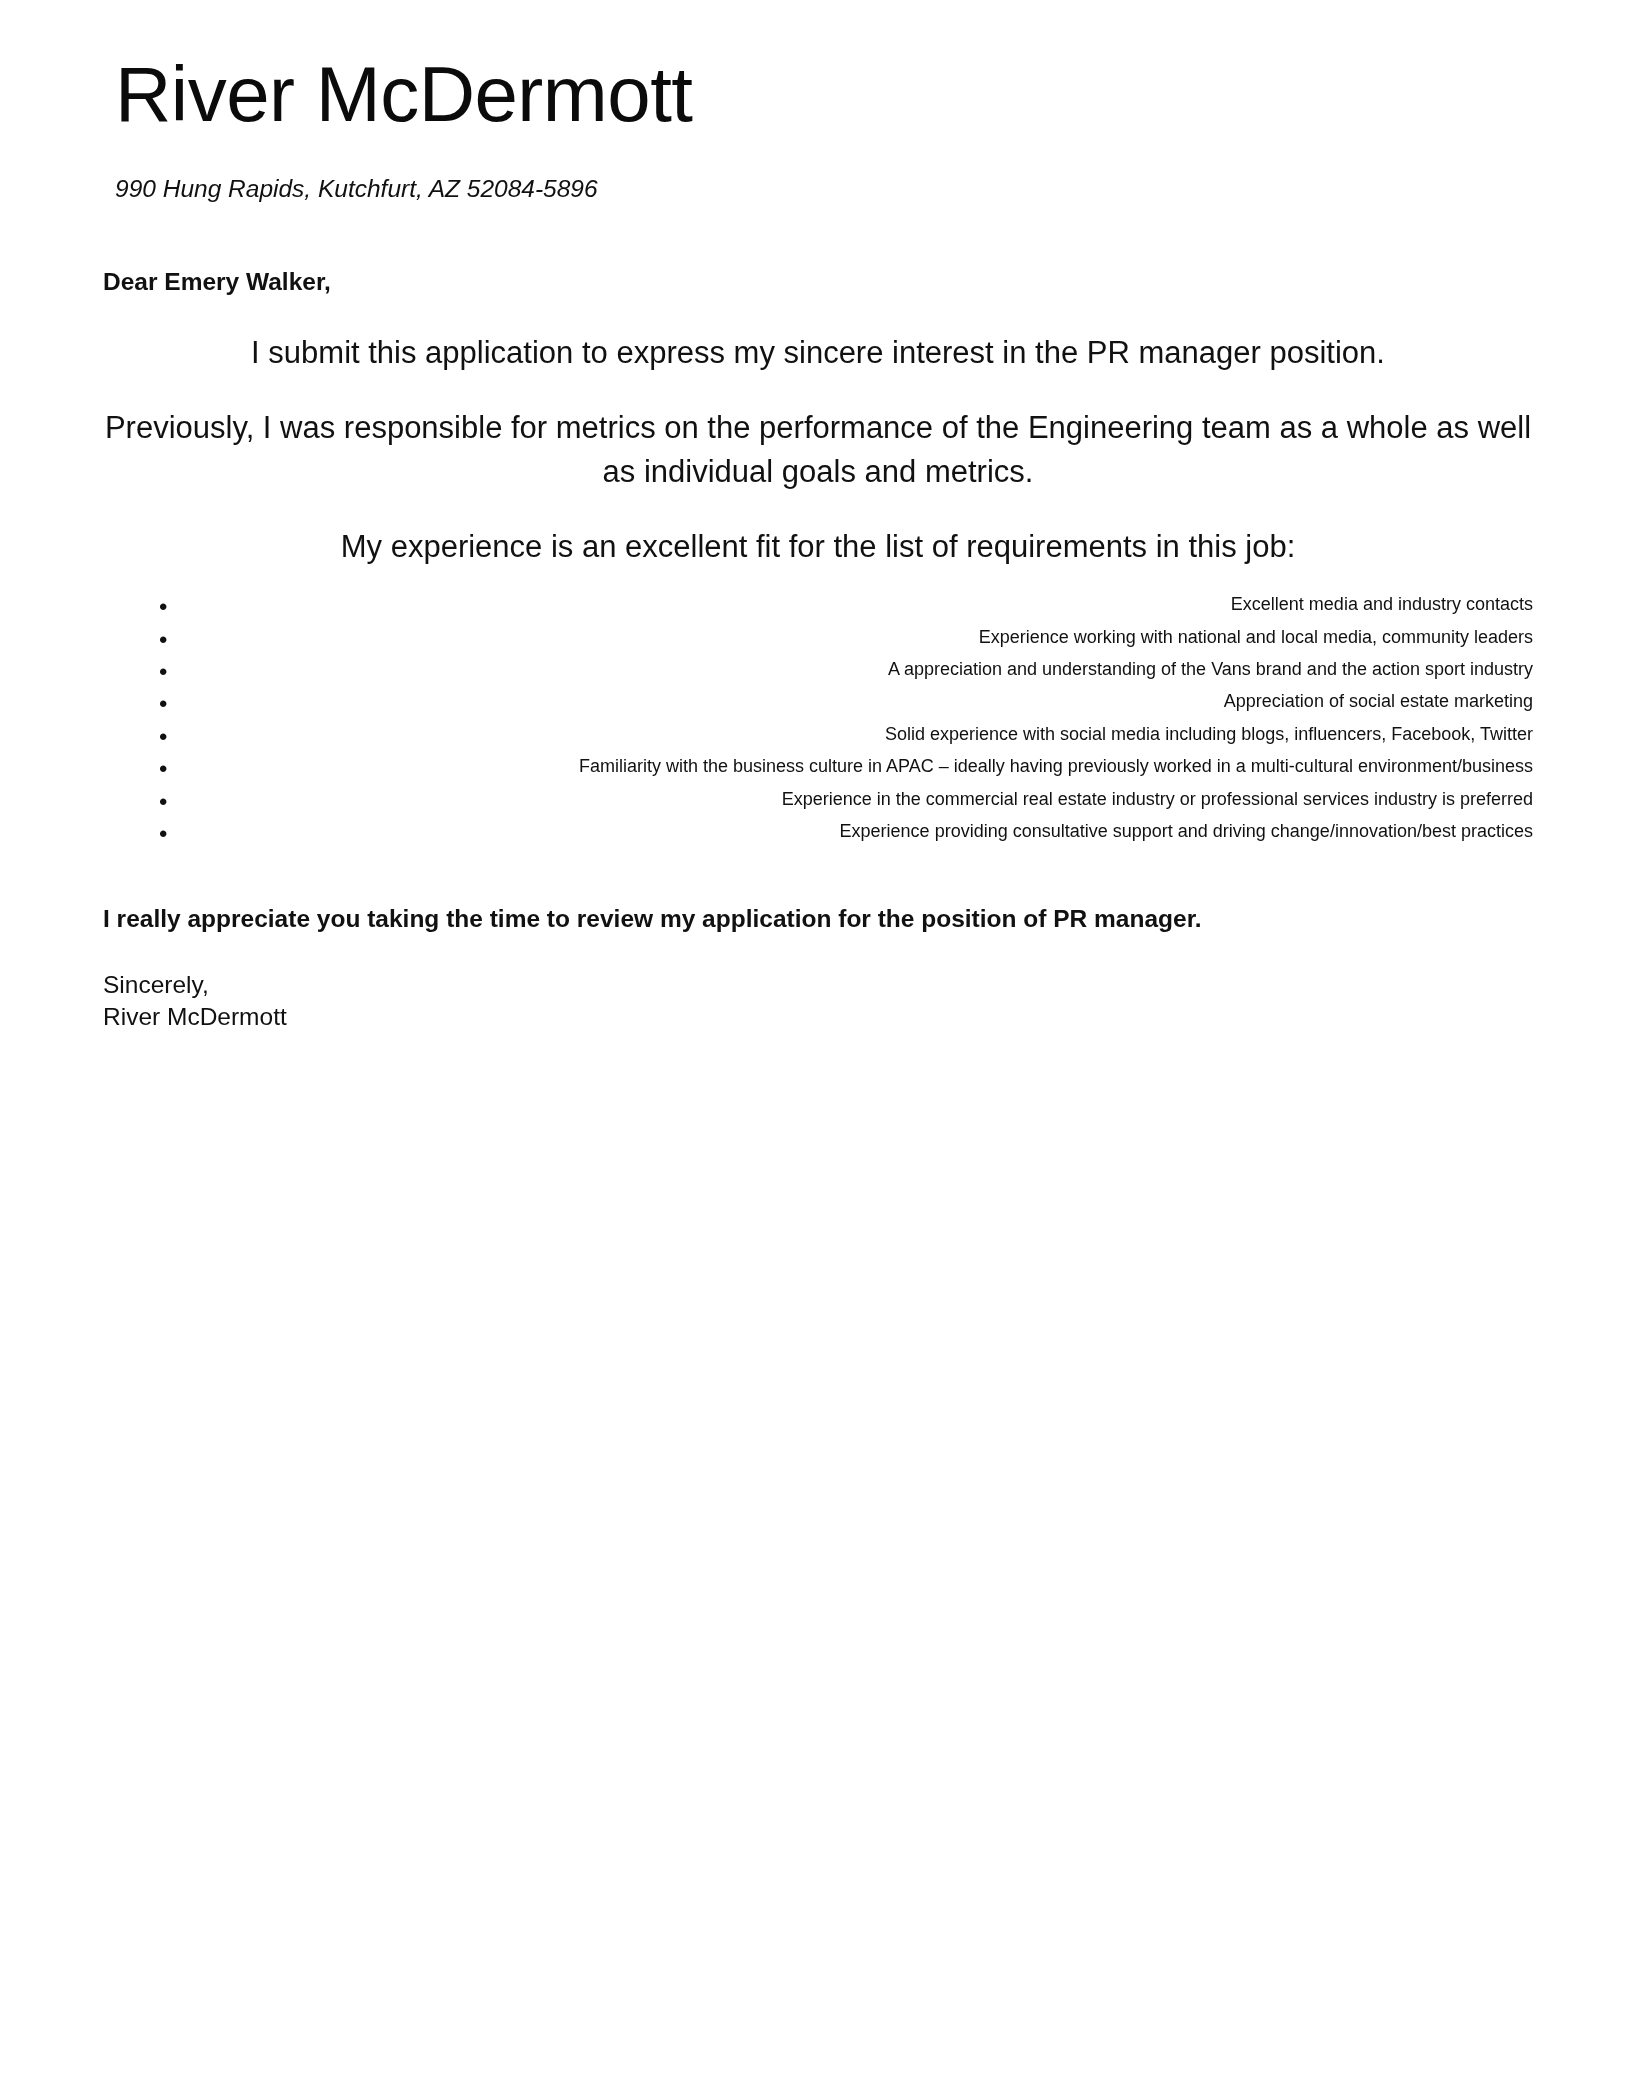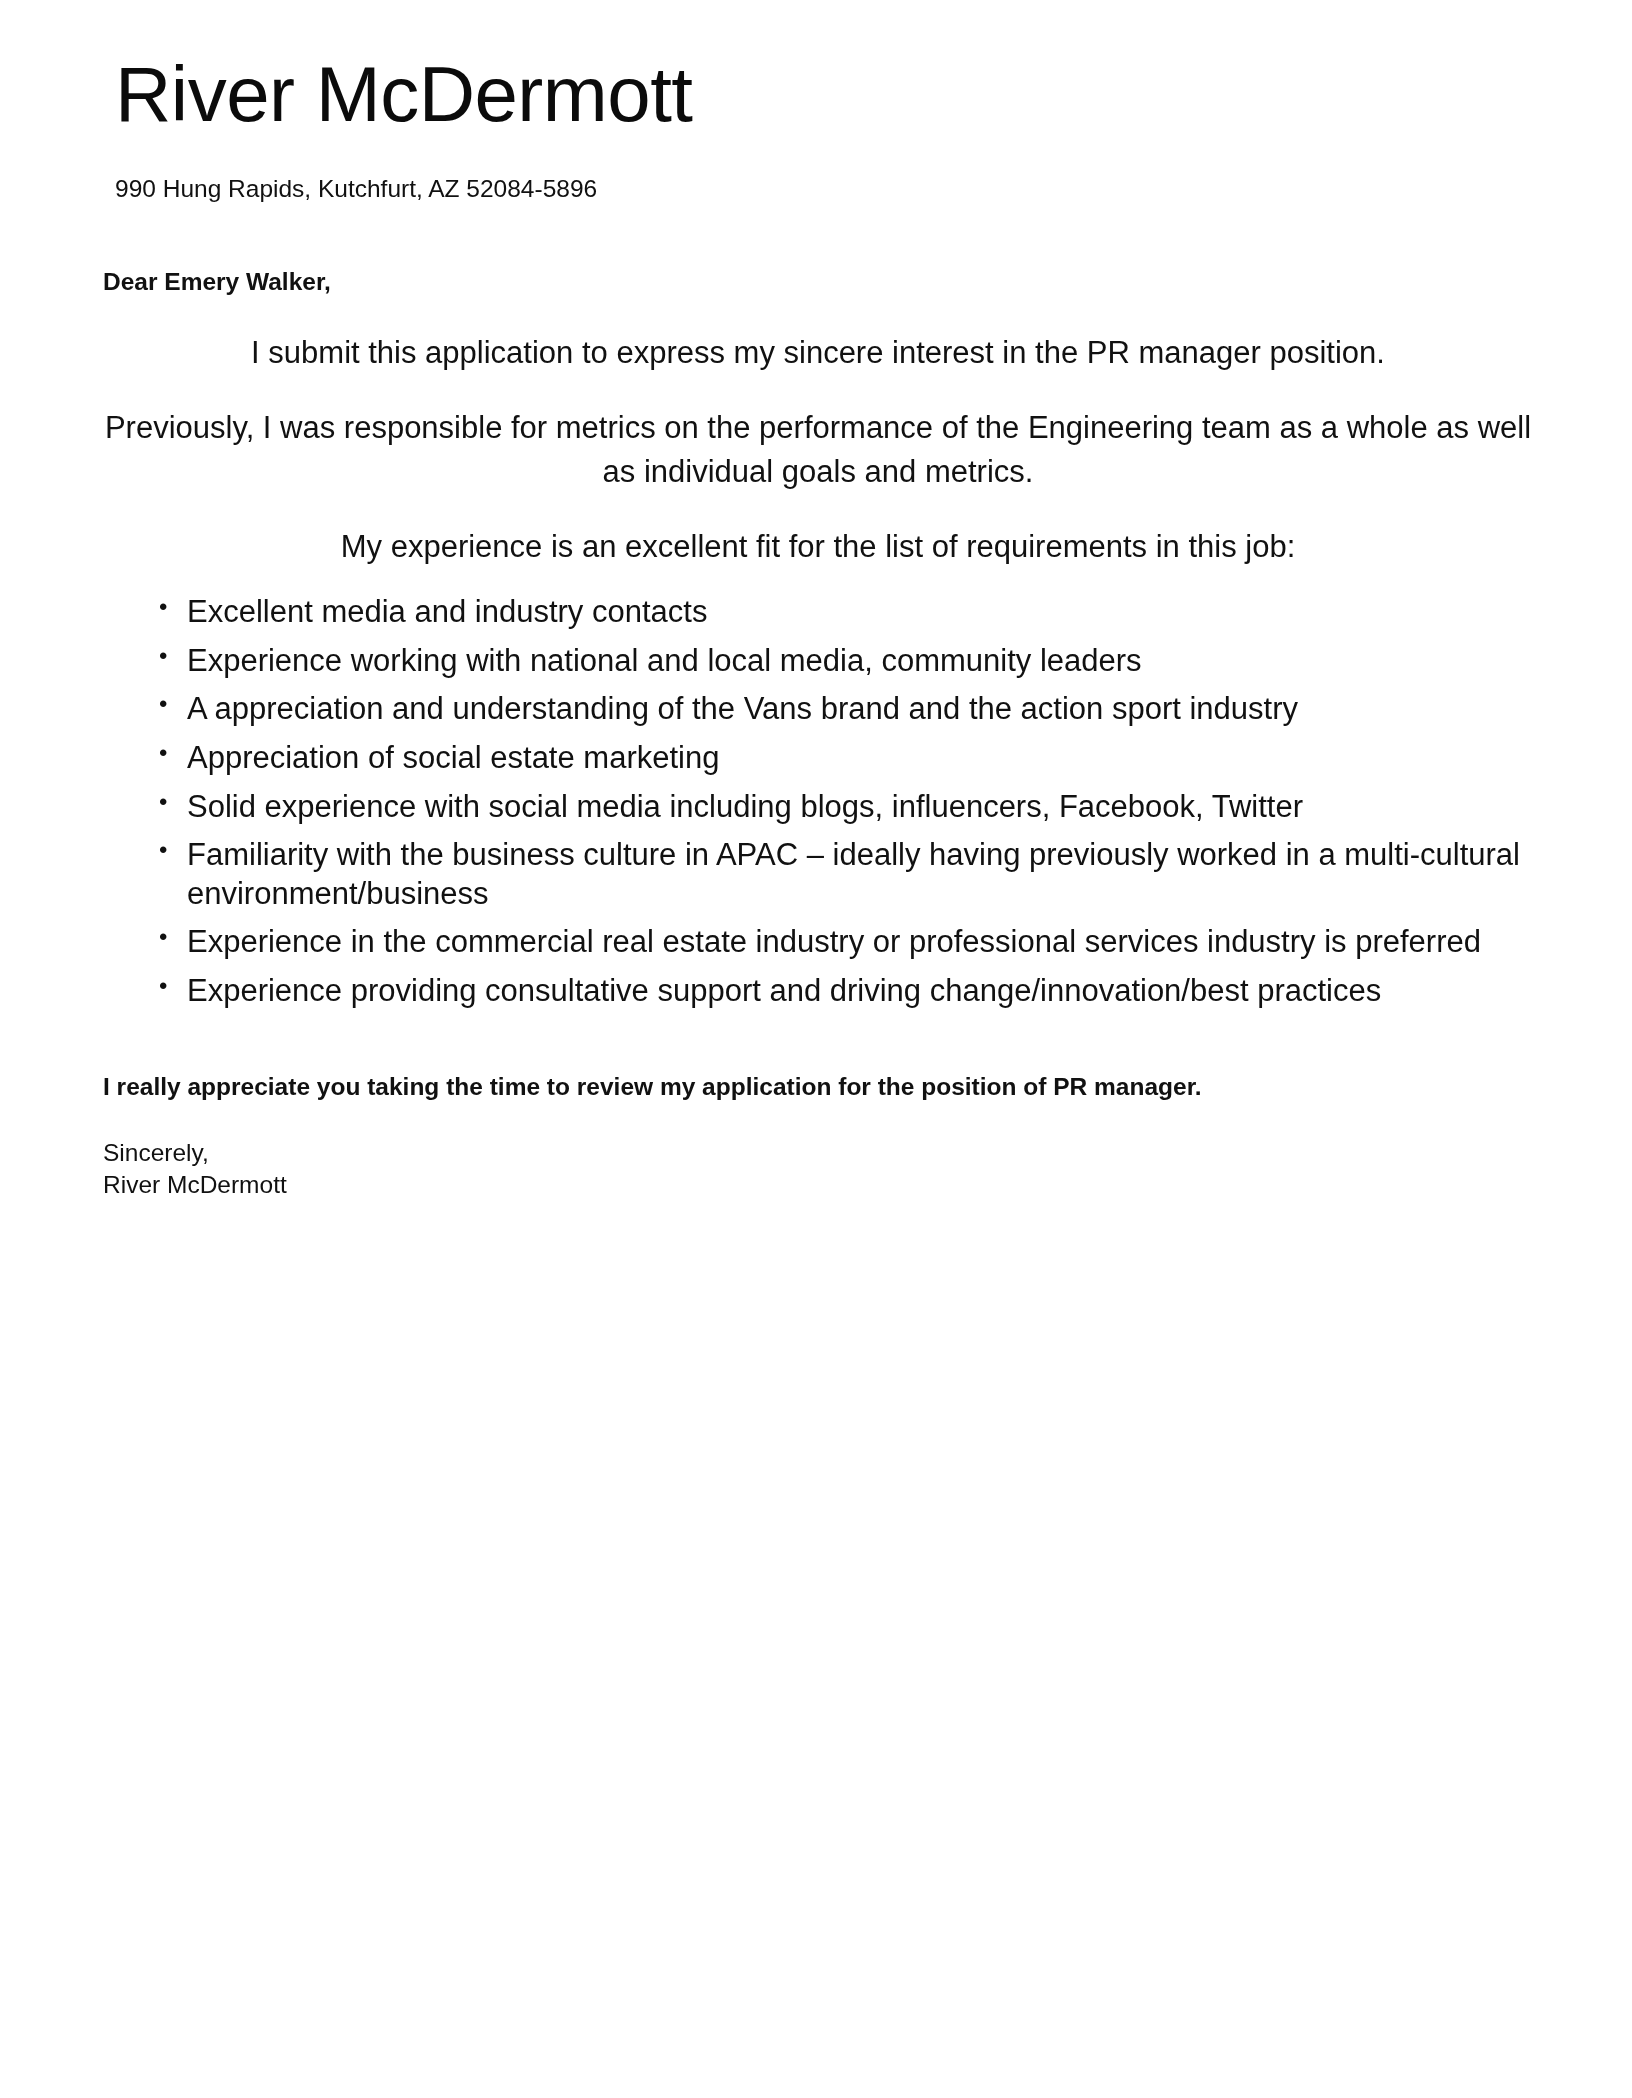--- a/index.html
+++ b/index.html
@@ -36,20 +36,21 @@
     margin: 0 0 0 12px;
     color: #0b0b0b;
     white-space: nowrap;
   }
   .address {
     font-size: 24.5px;
     font-weight: 400;
     line-height: 1.35;
     margin: 36px 0 12px 12px;
     color: #111111;
+    font-style: italic;
   }
   .letter-body {
     margin-top: 60px;
     font-size: 24.5px;
     line-height: 1.42;
     color: #111111;
   }
   .salutation {
     font-weight: 700;
     margin: 0 0 5px 0;
@@ -61,24 +62,25 @@
     line-height: 1.42;
     text-align: center;
   }
   .req-list {
     margin: 24px 0 0 0;
     padding: 0 0 0 56px;
     list-style: none;
   }
   .req-list li {
     position: relative;
-    font-size: 31px;
+    font-size: 18px;
     line-height: 1.245;
     margin: 0 0 10px 0;
     padding-left: 28px;
+    text-align: right;
   }
   .req-list li::before {
     content: "\2022";
     position: absolute;
     left: 0;
     top: -1px;
     font-size: 24px;
     line-height: 1.245;
   }
   .closing-bold {

